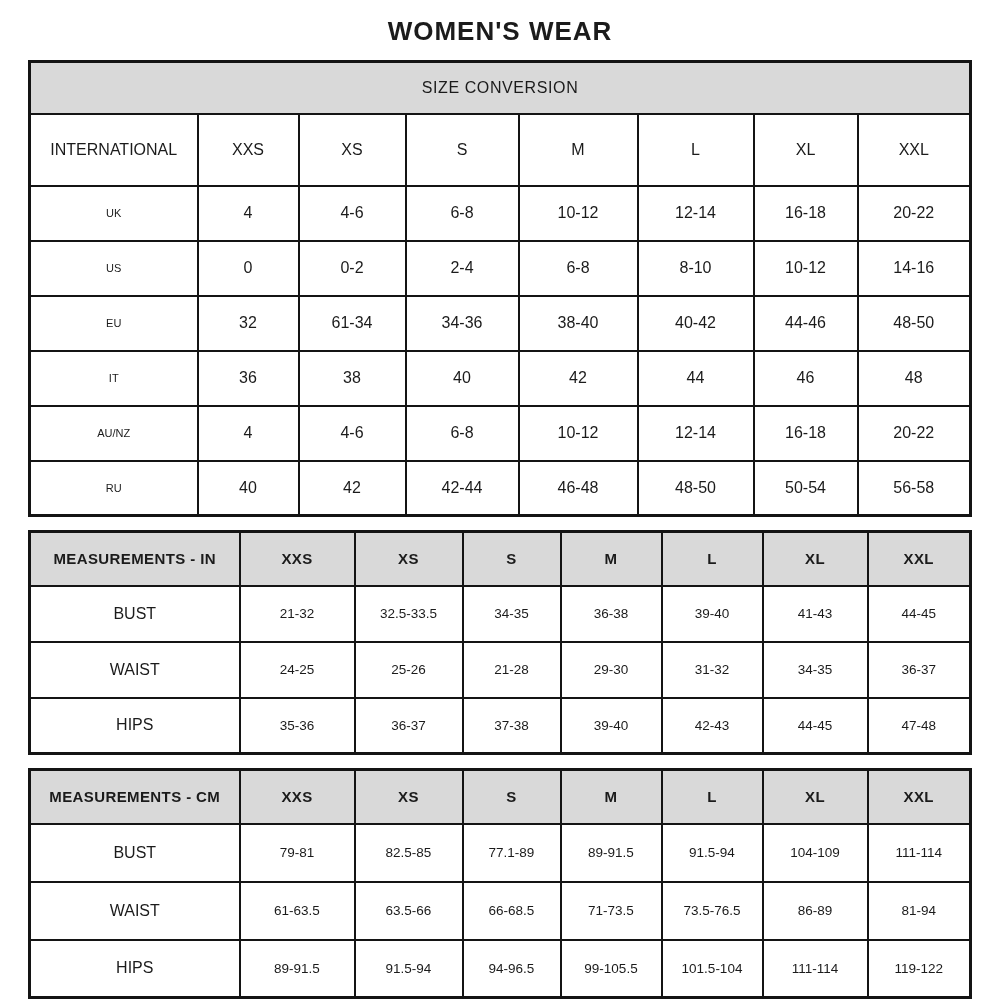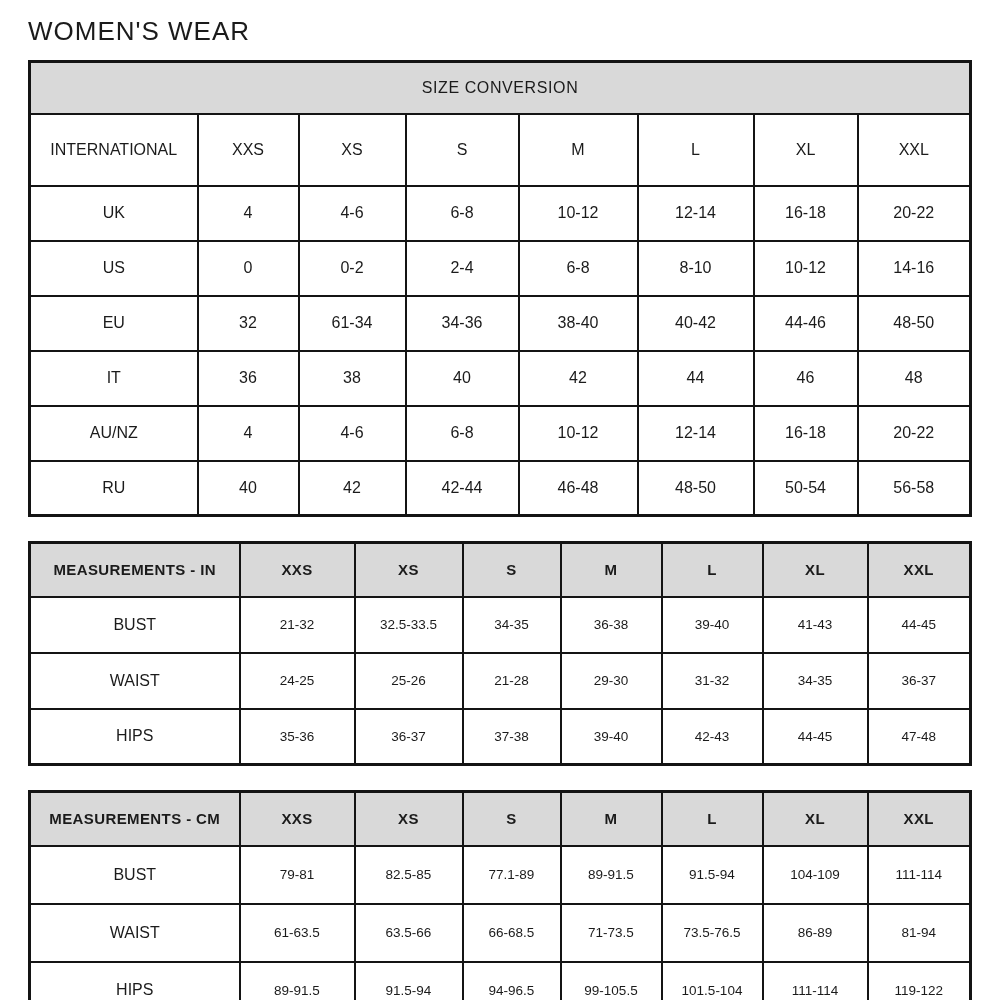--- a/index.html
+++ b/index.html
@@ -11,31 +11,31 @@
   *{box-sizing:border-box;}
   html,body{margin:0;padding:0;}
   body{
     width:1000px;height:1000px;overflow:hidden;
     background:var(--bg);
     color:var(--text);
     font-family:"Liberation Sans","DejaVu Sans",sans-serif;
   }
   .page{padding:10px 28px 0;}
   .page-title{
-    text-align:left;
+    text-align:center;
     font-size:26px;
-    font-weight:400;
+    font-weight:700;
     letter-spacing:1px;
     margin:6px 0 13px;
   }
   table.sheet{
     width:944px;
     table-layout:fixed;
     border-collapse:collapse;
-    margin:0 auto 24px;
+    margin:0 auto 13px;
     border:3px solid var(--border);
   }
   table.sheet th, table.sheet td{
     border:2px solid var(--border);
     text-align:center;
     vertical-align:middle;
     padding:0 2px;
     font-weight:400;
     color:var(--text);
     overflow:hidden;
@@ -43,21 +43,21 @@
   }
   .banner-cell{
     background:var(--header-bg);
     font-weight:700;
     font-size:16px;
     letter-spacing:0.6px;
     height:52px;
   }
   
   #t1 .col-h{height:72px;font-size:16px;background:#fff;}
-  #t1 .row-label{height:55px;font-size:16px;}
+  #t1 .row-label{height:55px;font-size:11px;}
   #t1 td{height:55px;font-size:16px;}
   
   .m-table .head-row th{
     background:var(--header-bg);
     font-weight:700;
     font-size:15px;
     letter-spacing:0.4px;
     height:54px;
   }
   .m-table .row-label{font-size:16px;}

